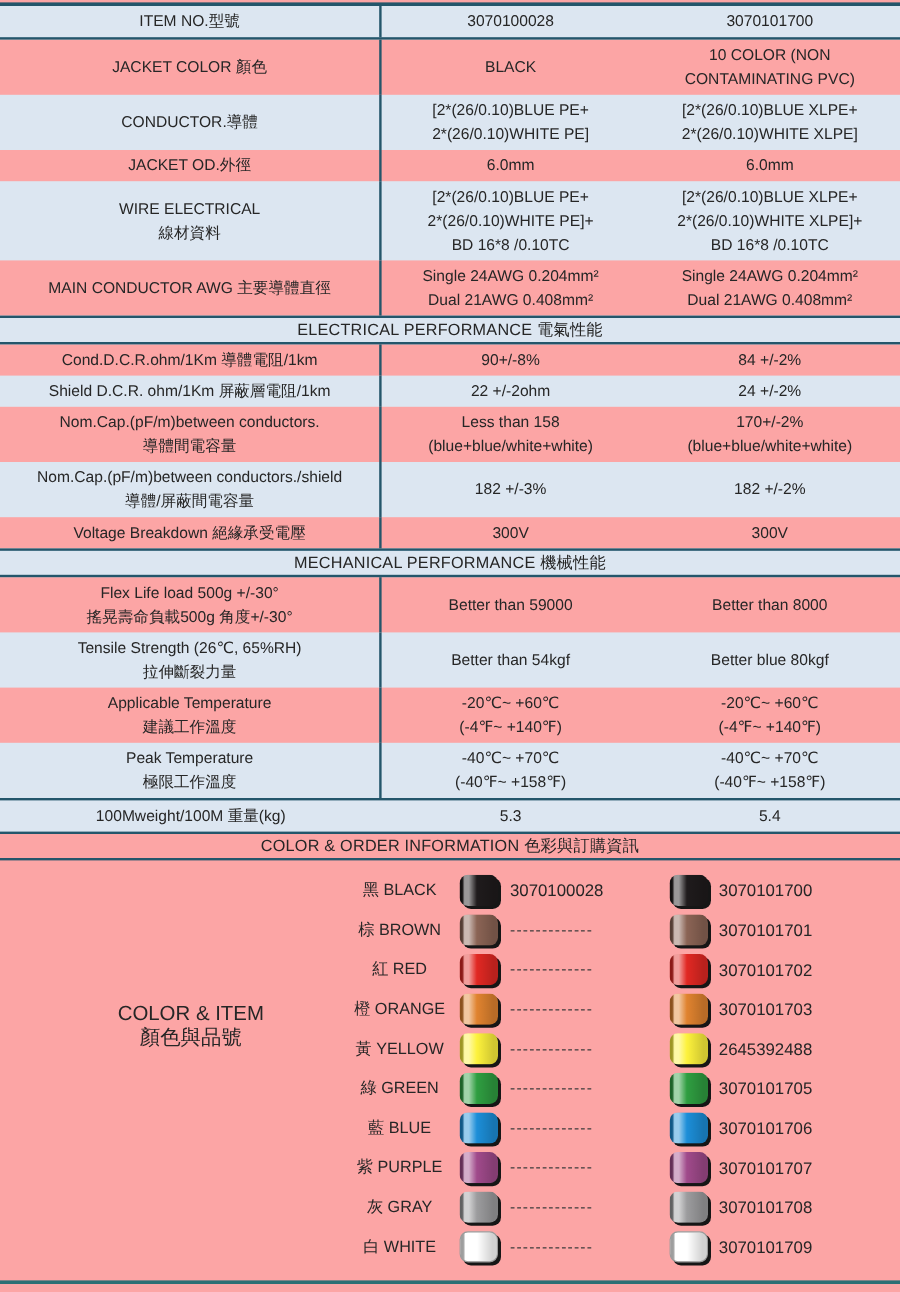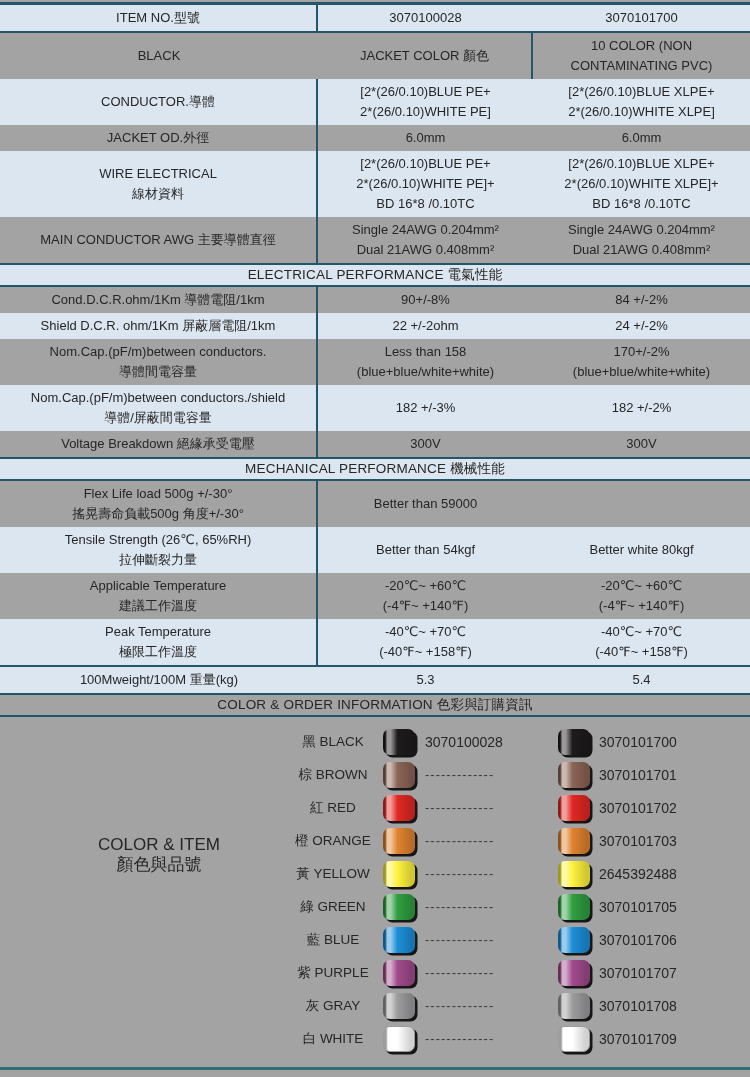--- a/index.html
+++ b/index.html
@@ -1,20 +1,20 @@
 <!DOCTYPE html>
 <html><head>
 <meta charset="utf-8">
 <style>
   html,body { margin:0; padding:0; background:#ffffff; }
   .page {
     position:relative;
     width:750px; height:1077px;
     margin:0 auto;
-    background:#a3a3a3;
+    background:#fca5a5;
     font-family:"Liberation Sans","DejaVu Sans",sans-serif;
     color:#262626;
     box-sizing:border-box;
     padding-top:2px;
     overflow:hidden;
   }
   .top-rule { height:3px; background:#24566b; }
   
   .row { display:grid; grid-template-columns:318px 215px 217px; }
   .cell {
@@ -65,25 +65,25 @@
           <div class="line">ITEM NO.型號</div>
         </div>
         <div class="cell">
           <div class="line">3070100028</div>
         </div>
         <div class="cell">
           <div class="line">3070101700</div>
         </div>
       </div>
       <div class="row">
+        <div class="cell label-cell">
+          <div class="line">JACKET COLOR 顏色</div>
+        </div>
         <div class="cell">
           <div class="line">BLACK</div>
-        </div>
-        <div class="cell label-cell">
-          <div class="line">JACKET COLOR 顏色</div>
         </div>
         <div class="cell">
           <div class="line">10 COLOR (NON</div>
           <div class="line">CONTAMINATING PVC)</div>
         </div>
       </div>
       <div class="row shade">
         <div class="cell label-cell">
           <div class="line">CONDUCTOR.導體</div>
         </div>
@@ -202,31 +202,34 @@
         <div class="line">MECHANICAL PERFORMANCE 機械性能</div>
       </div>
       <div class="row">
         <div class="cell label-cell">
           <div class="line">Flex Life load 500g +/-30°</div>
           <div class="line">搖晃壽命負載500g 角度+/-30°</div>
         </div>
         <div class="cell">
           <div class="line">Better than 59000</div>
         </div>
+        <div class="cell">
+          <div class="line">Better than 8000</div>
+        </div>
       </div>
       <div class="row shade">
         <div class="cell label-cell">
           <div class="line">Tensile Strength (26℃, 65%RH)</div>
           <div class="line">拉伸斷裂力量</div>
         </div>
         <div class="cell">
           <div class="line">Better than 54kgf</div>
         </div>
         <div class="cell">
-          <div class="line">Better white 80kgf</div>
+          <div class="line">Better blue 80kgf</div>
         </div>
       </div>
       <div class="row">
         <div class="cell label-cell">
           <div class="line">Applicable Temperature</div>
           <div class="line">建議工作溫度</div>
         </div>
         <div class="cell">
           <div class="line">-20℃~ +60℃</div>
           <div class="line">(-4℉~ +140℉)</div>

